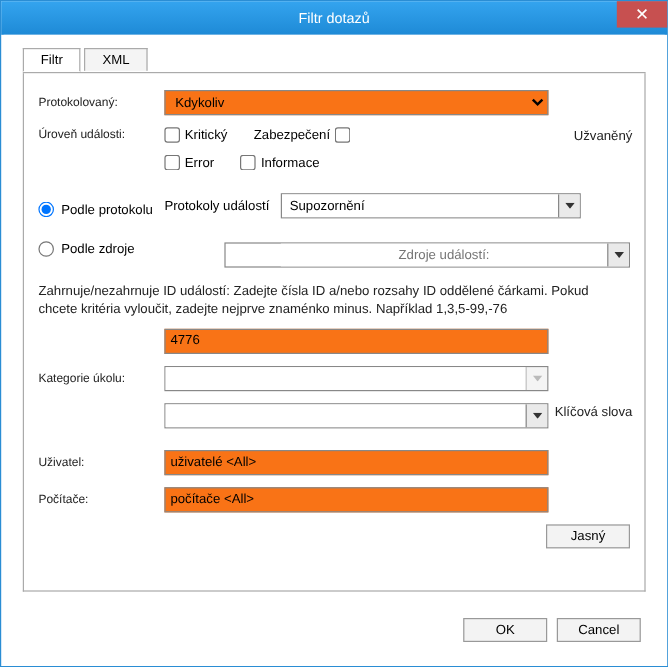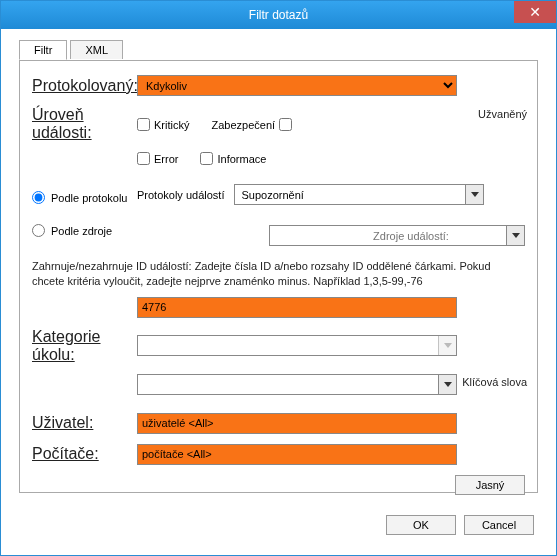--- a/index.html
+++ b/index.html
@@ -92,22 +92,21 @@
   .row {
     display: flex;
     align-items: center;
     margin-bottom: 10px;
     position: relative;
   }
   .label-col {
     width: 105px;
     flex-shrink: 0;
     color: #222;
-    font-size: 16px;
-    text-decoration: underline;
+    font-size: 10px;
   }
   .field-col {
     flex: 1;
     display: flex;
     align-items: center;
     gap: 10px;
     flex-wrap: wrap;
   }
   select, input[type=text] {
     font-family: inherit;
@@ -281,21 +280,21 @@
           </div>
         </div>
       </div>
 
       <div class="row">
         <div class="radio-row" style="width:105px;">
           <input type="radio" name="src" style="">
           <span>Podle zdroje</span>
         </div>
         <div style="flex:1;display:flex;justify-content:flex-end;">
-          <div class="combo centered" style="width:256px;padding-left:46px;">
+          <div class="combo centered" style="width:338px;padding-left:46px;">
             <input class="combo-input" style="text-align: center;" placeholder="Zdroje událostí:">
             <div class="combo-btn">
               <svg viewBox="0 0 8 5">
                   <path d="M0 0 L4 5 L8 0 Z" fill="#333"></path>
                 </svg>
             </div>
           </div>
         </div>
       </div>
 

